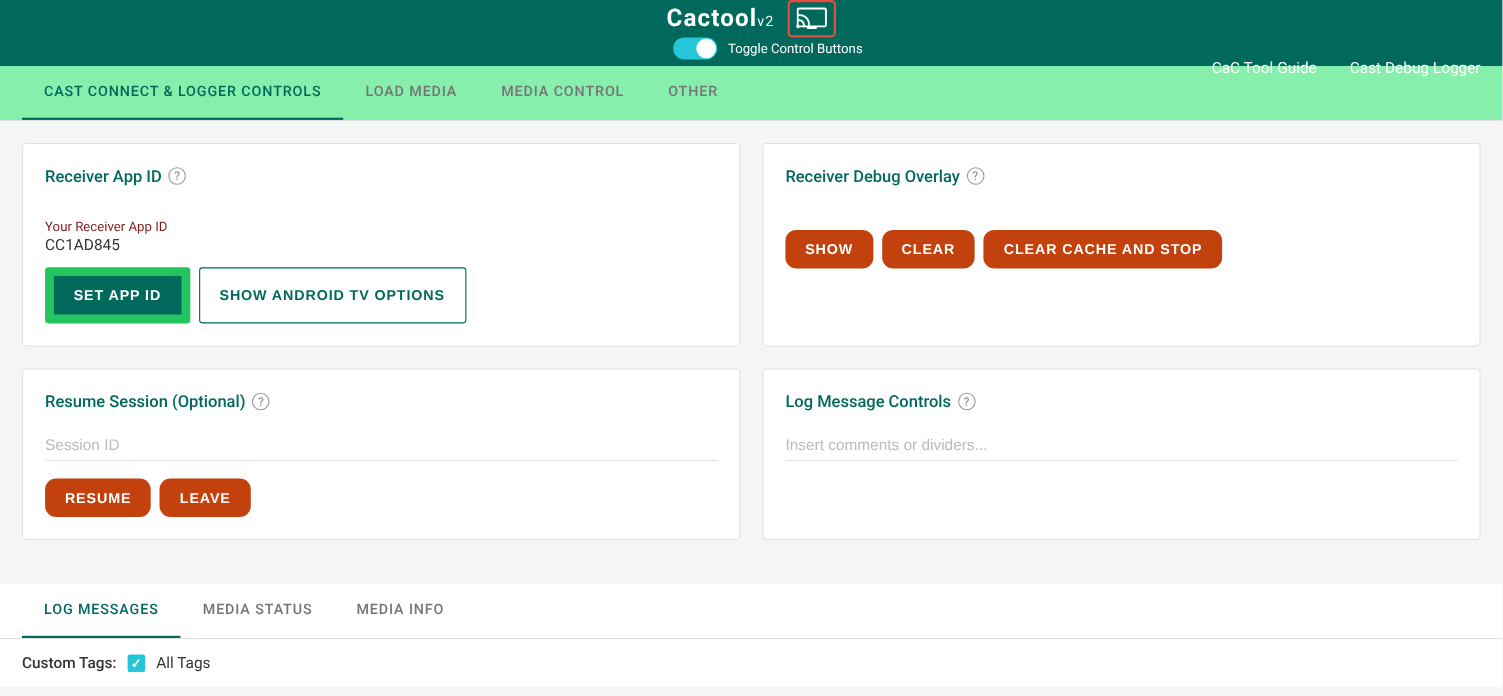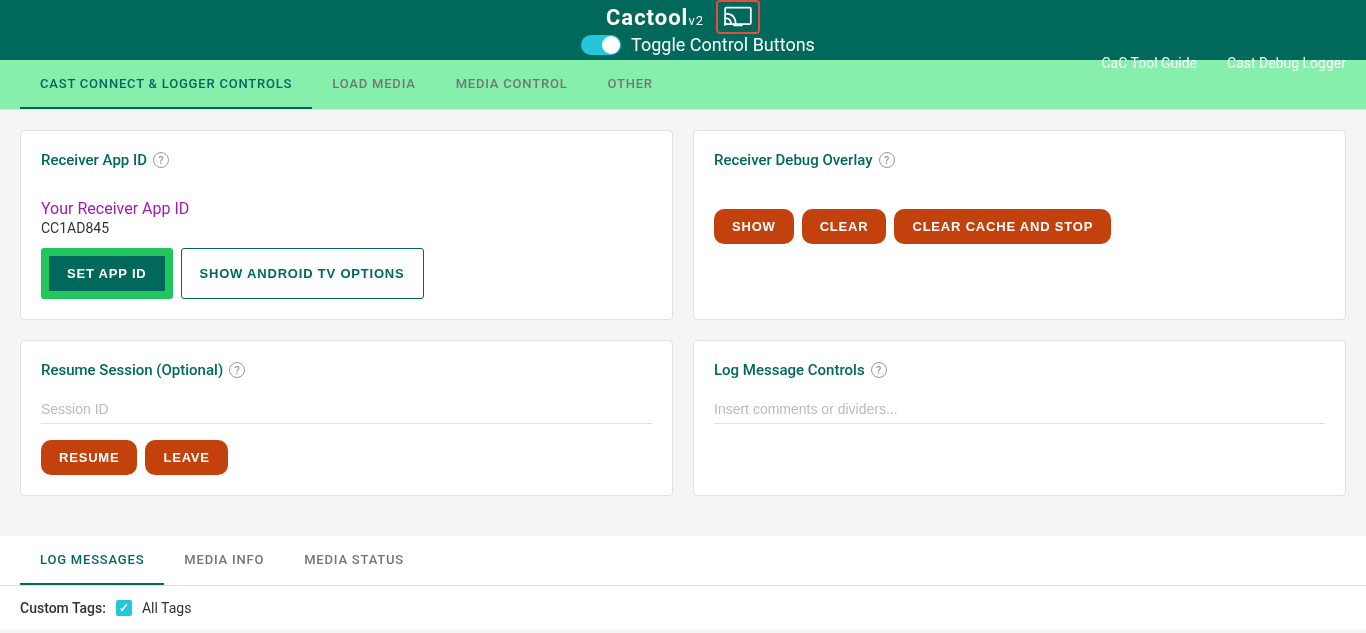--- a/index.html
+++ b/index.html
@@ -60,21 +60,21 @@
       width: 18px;
       height: 18px;
       background: white;
       border-radius: 50%;
       position: absolute;
       top: 1px;
       right: 1px;
     }
     .toggle-label {
       color: white;
-      font-size: 18px;
+      font-size: 12px;
     }
     .header-nav {
       margin-left: auto;
       display: flex;
       gap: 30px;
     }
     .header-nav a {
       color: white;
       text-decoration: none;
       font-size: 14px;
@@ -139,22 +139,22 @@
       width: 16px;
       height: 16px;
       border: 1px solid #999;
       border-radius: 50%;
       font-size: 11px;
       color: #999;
       cursor: pointer;
     }
 
     .input-label {
-      color: #a21caf;
-      font-size: 16px;
+      color: #7f1d1d;
+      font-size: 12px;
       margin-bottom: 2px;
       margin-top: 30px;
     }
     .input-value {
       font-size: 14px;
       color: #333;
       margin-bottom: 12px;
     }
     .input-field {
       border: none;
@@ -349,22 +349,22 @@
         <div class="log-input-area">
           <input class="input-field" type="text" placeholder="Insert comments or dividers..." style="">
         </div>
       </div>
     </div>
   </div>
 </div>
 
 <div class="bottom-tabs">
   <div class="tab-item active">LOG MESSAGES</div>
+  <div class="tab-item">MEDIA STATUS</div>
   <div class="tab-item">MEDIA INFO</div>
-  <div class="tab-item">MEDIA STATUS</div>
 </div>
 
 <div class="custom-tags-row">
   <span class="custom-tags-label">Custom Tags:</span>
   <div class="checkbox-blue">
     <span class="checkbox-check">✓</span>
   </div>
   <span class="all-tags-label">All Tags</span>
 </div>
 

